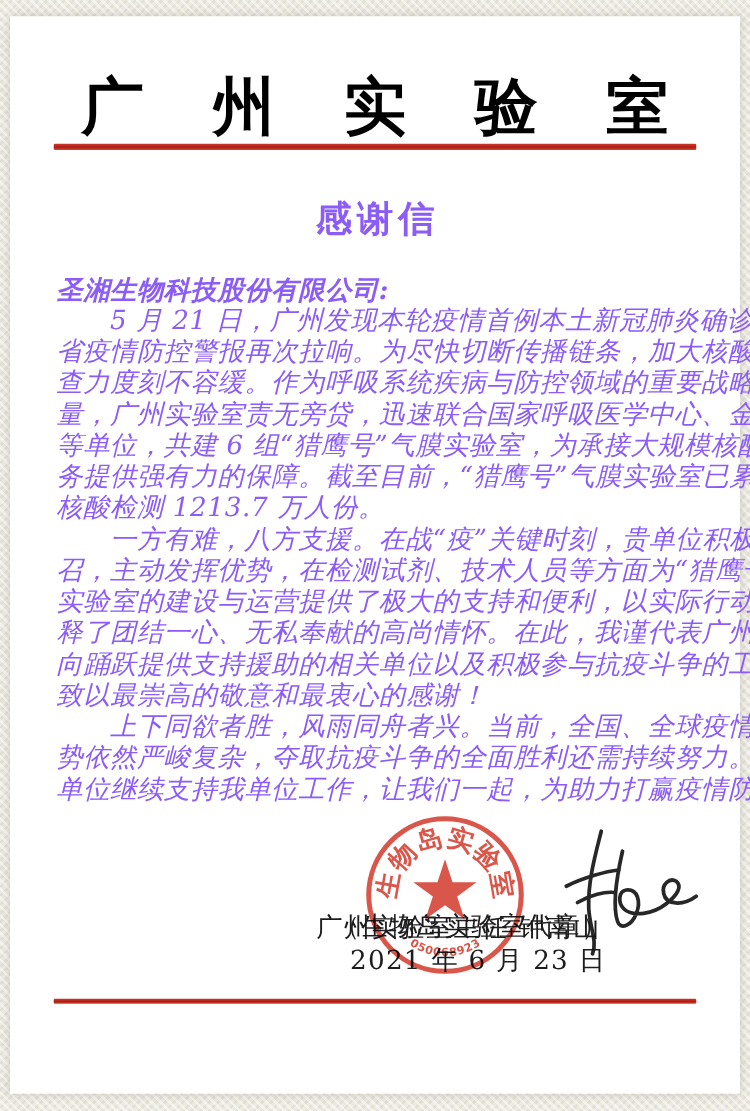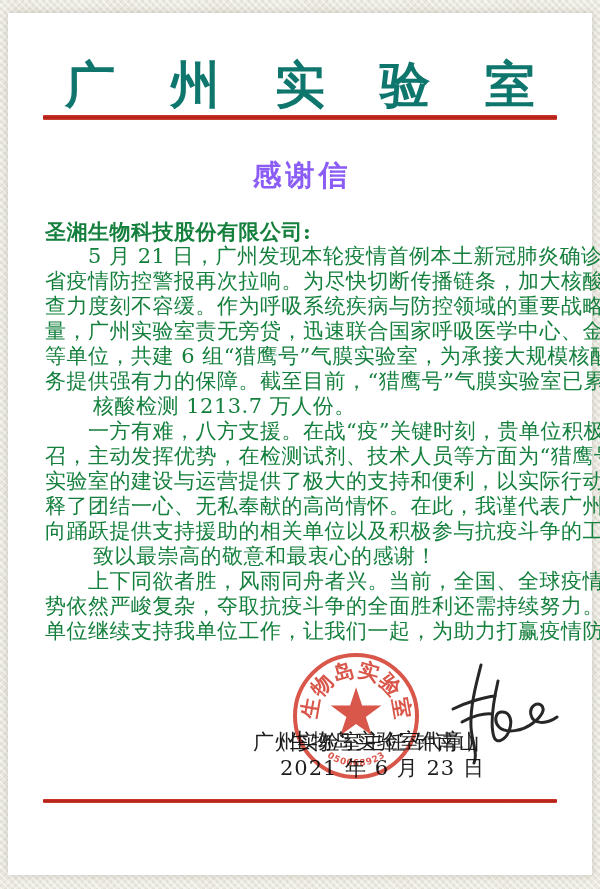--- a/index.html
+++ b/index.html
@@ -14,50 +14,50 @@
   .paper{
     position:absolute;left:8px;top:13px;width:584px;height:862px;
     background:#ffffff;
     box-shadow:0 0 7px rgba(90,85,70,.25);
   }
   
   .org-name{
     position:absolute;left:0;top:44px;width:100%;
     text-align:center;
     font-size:50px;font-weight:bold;line-height:56px;
-    color:#0f766e;
+    color:#000000;
     letter-spacing:55px;padding-left:55px;box-sizing:border-box;
     white-space:nowrap;
   }
   .rule{
     position:absolute;left:35px;right:35px;height:5px;
     background:linear-gradient(#d03a2d,#b01b14 55%,#d04a3a);
     border-radius:1px;
   }
   .rule-top{top:102px;}
   .rule-bottom{top:786px;height:4px;}
   
   .letter-title{
     position:absolute;left:0;top:143px;width:100%;
     text-align:center;font-size:29px;font-weight:bold;color:#8b5cf6;
     letter-spacing:4px;padding-left:4px;box-sizing:border-box;
   }
   
   .letter-body{
     position:absolute;left:37px;right:35px;top:206px;
-    font-size:21px;color:#15803d;z-index:2;
+    font-size:21px;color:#8b5cf6;z-index:2;font-style:italic;
   }
   .bline{
     height:25px;line-height:25px;
     text-align:justify;text-align-last:justify;
     white-space:nowrap;letter-spacing:.5px;
   }
   .bline.salutation{font-weight:bold;text-align-last:left;}
   .bline.indent{padding-left:43px;}
-  .bline.last{text-align-last:left;margin-left:48px;}
+  .bline.last{text-align-last:left;}
   
   .sig-line{position:absolute;font-size:21px;color:#1d1d1d;white-space:pre;z-index:2;letter-spacing:1px;}
   .sig-1{left:245px;top:687px;margin-top:28px;}
   .sig-2{left:259px;top:714px;text-align:center;}
   .sig-3{left:272px;top:741px;}
   
   .stamp{
     position:absolute;left:278px;top:633px;width:140px;height:140px;
     z-index:3;mix-blend-mode:multiply;opacity:.92;
     pointer-events:none;

